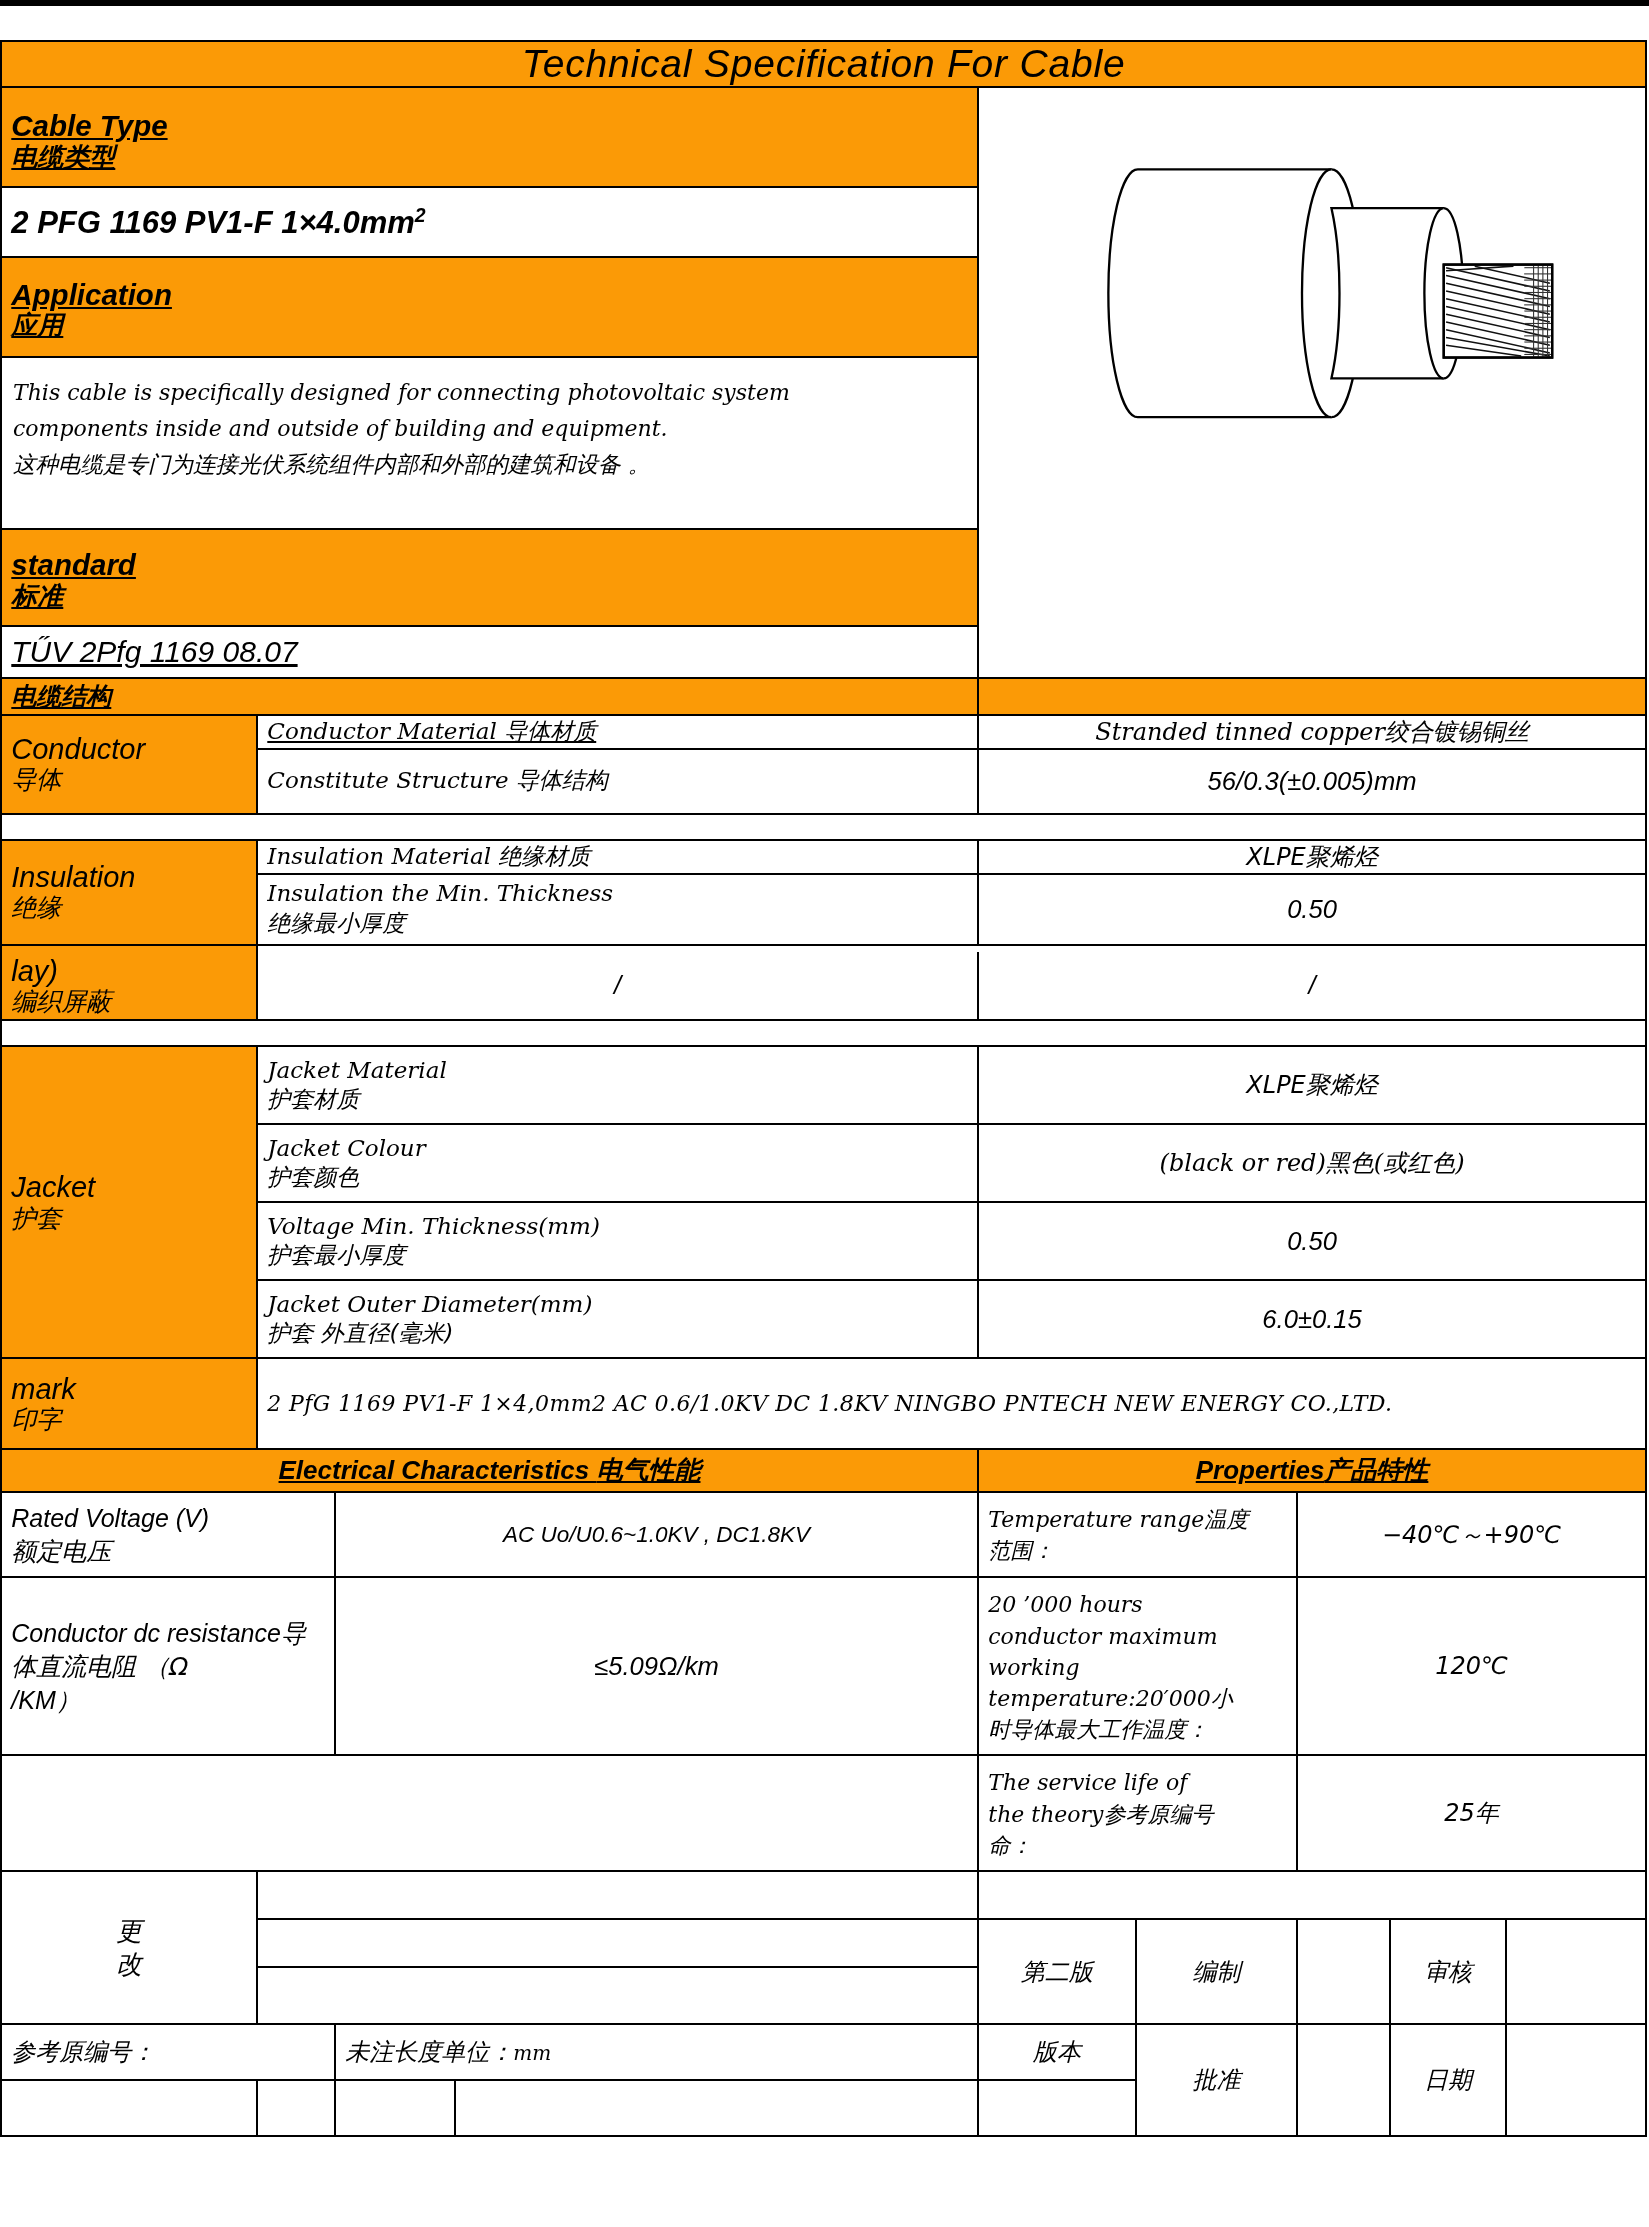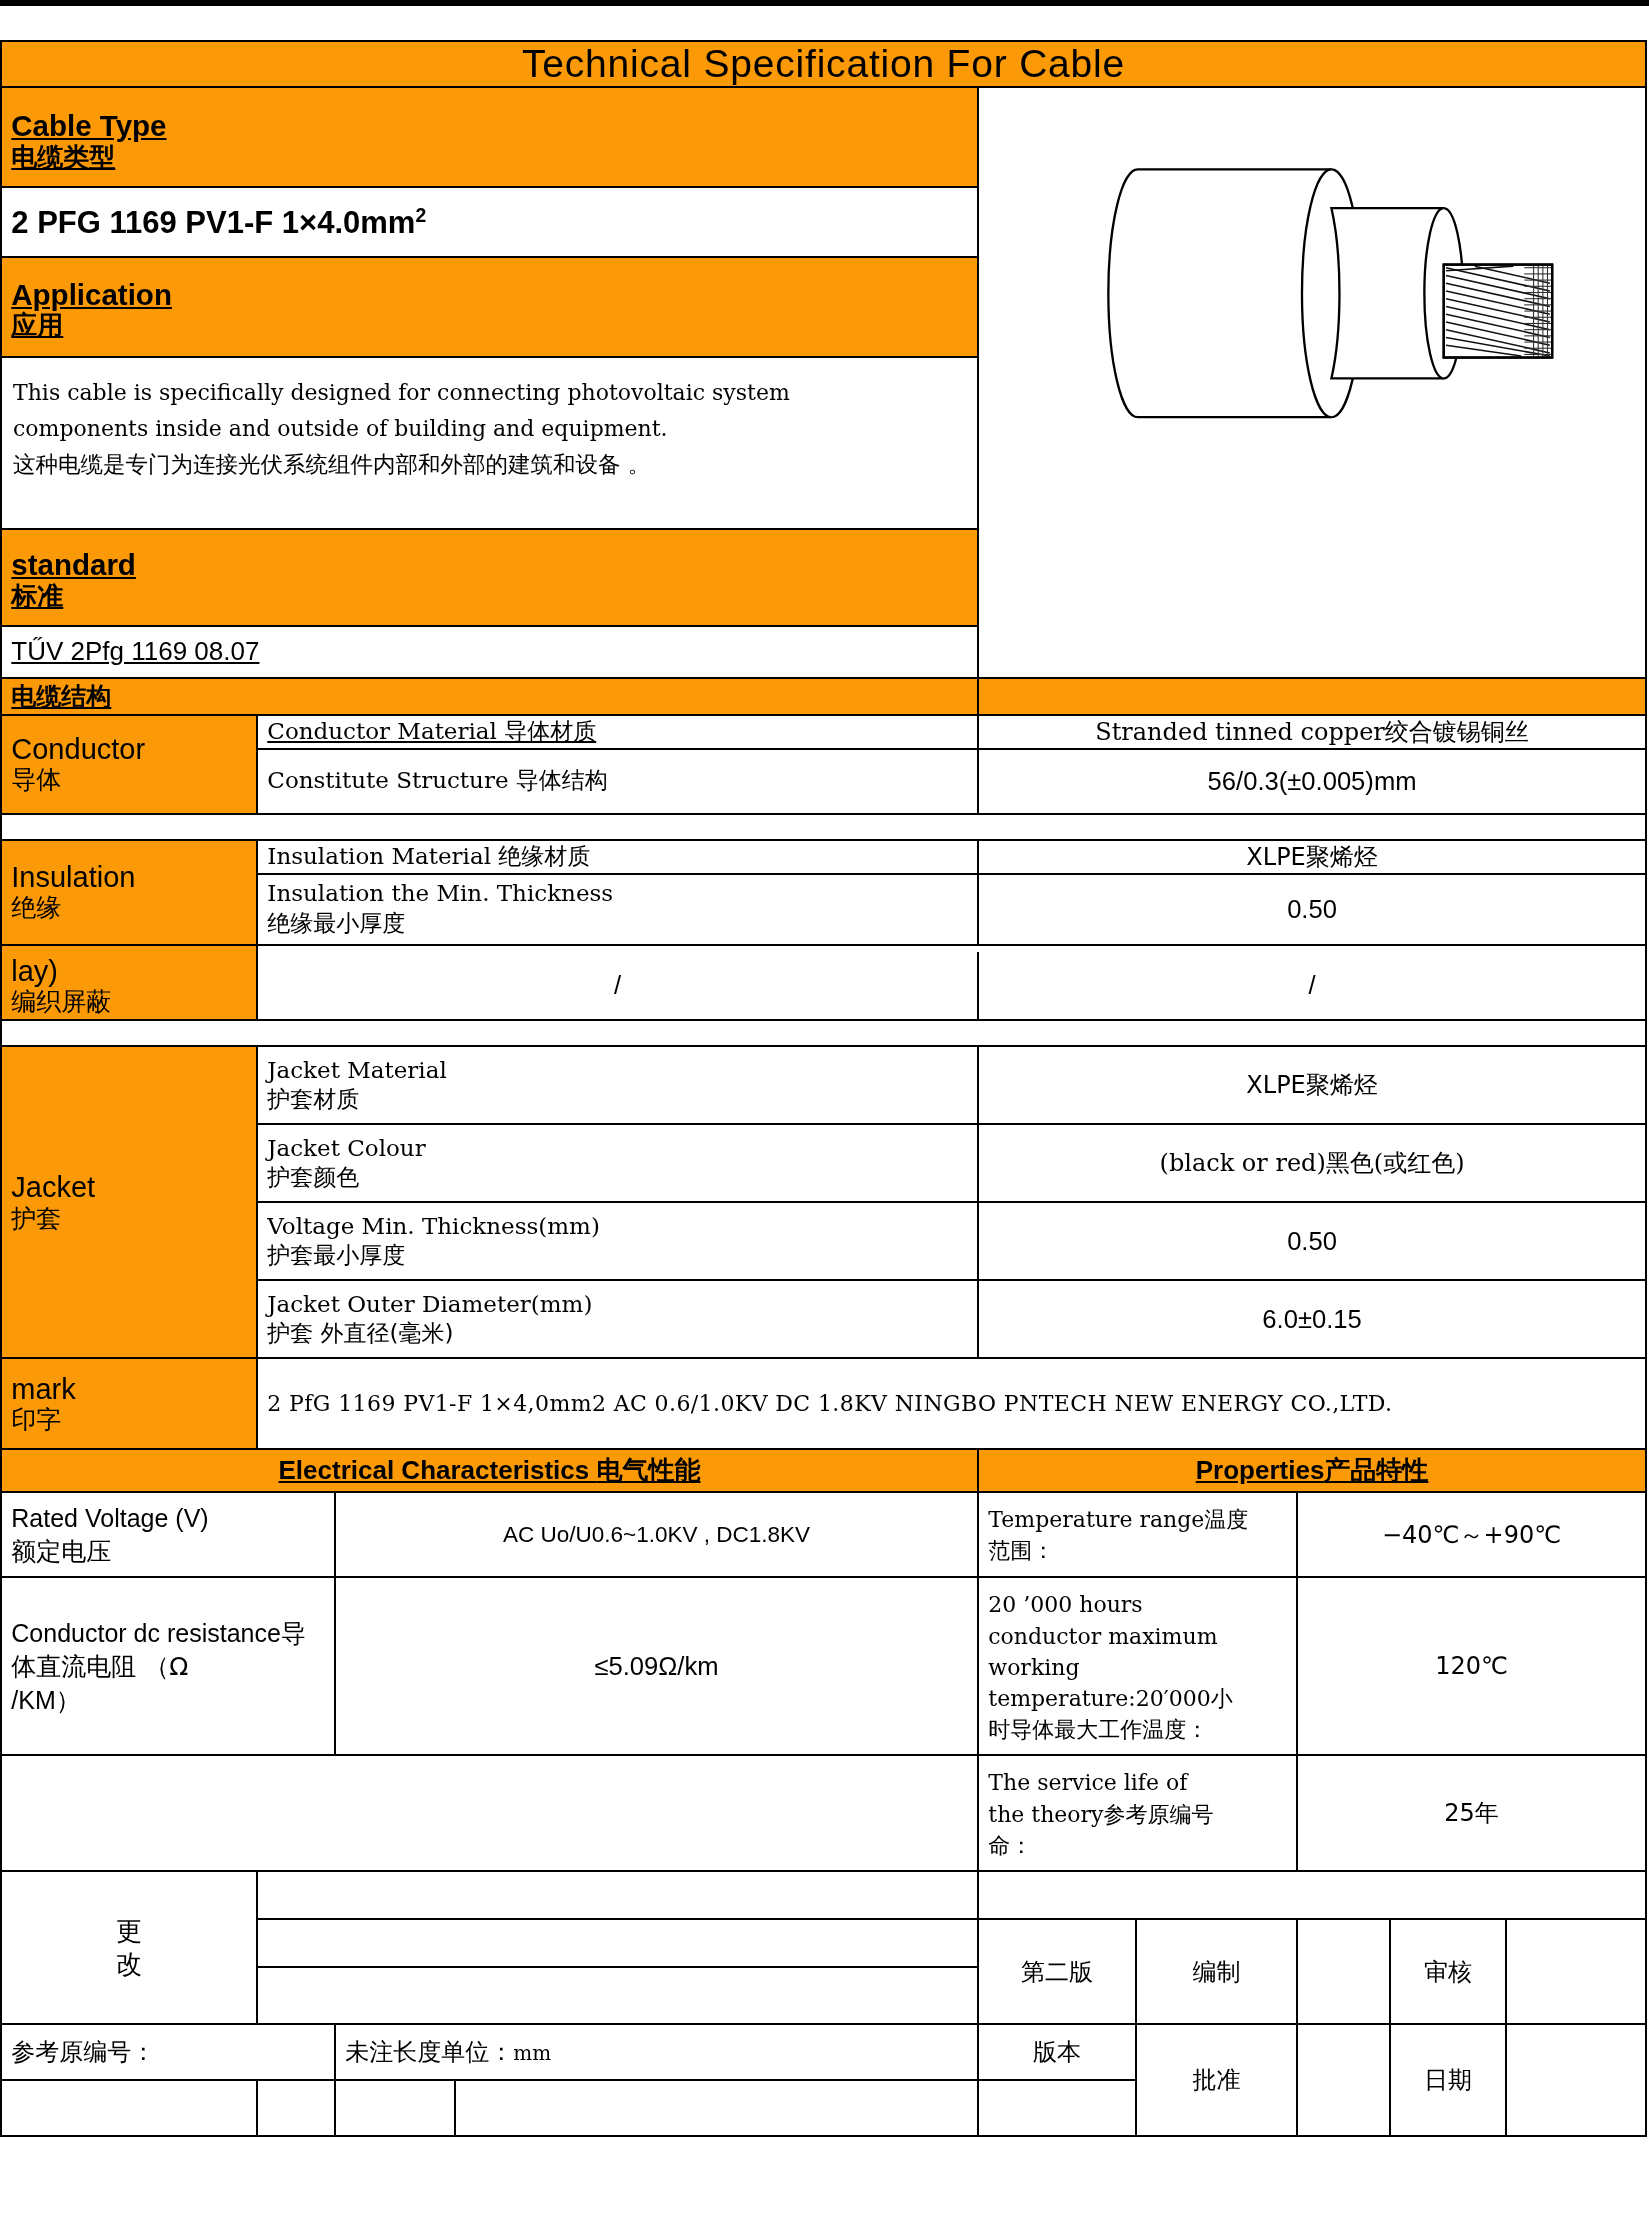--- a/index.html
+++ b/index.html
@@ -13,20 +13,21 @@
     font-family: "Liberation Sans", sans-serif;
     color: #000000;
     overflow: hidden;
   }
   .page {
     position: relative;
     width: 1406px;
     height: 2227px;
     box-sizing: border-box;
     padding: 0;
+    font-style: italic;
   }
   
   .top-rule {
     position: absolute;
     left: 0; top: 0;
     width: 1649px;
     height: 6.2px;
     background: #000;
   }
   .sheet {
@@ -86,21 +87,21 @@
     font-family: "DejaVu Serif", serif;
     font-size: 22px;
     line-height: 1.62;
     padding: 17px 11px 14px 11px;
   }
   .appl-text .cn {
     font-family: "DejaVu Sans", sans-serif;
     font-size: 22.5px;
   }
   .std-val {
-    font-size: 26px;
+    font-size: 30px;
     font-family: "Liberation Sans", sans-serif;
     text-decoration: underline;
   }
   .sec-cn {
     font-size: 25px;
     font-weight: bold;
     text-decoration: underline;
     font-family: "DejaVu Sans", sans-serif;
   }
   .rowlbl-en {

